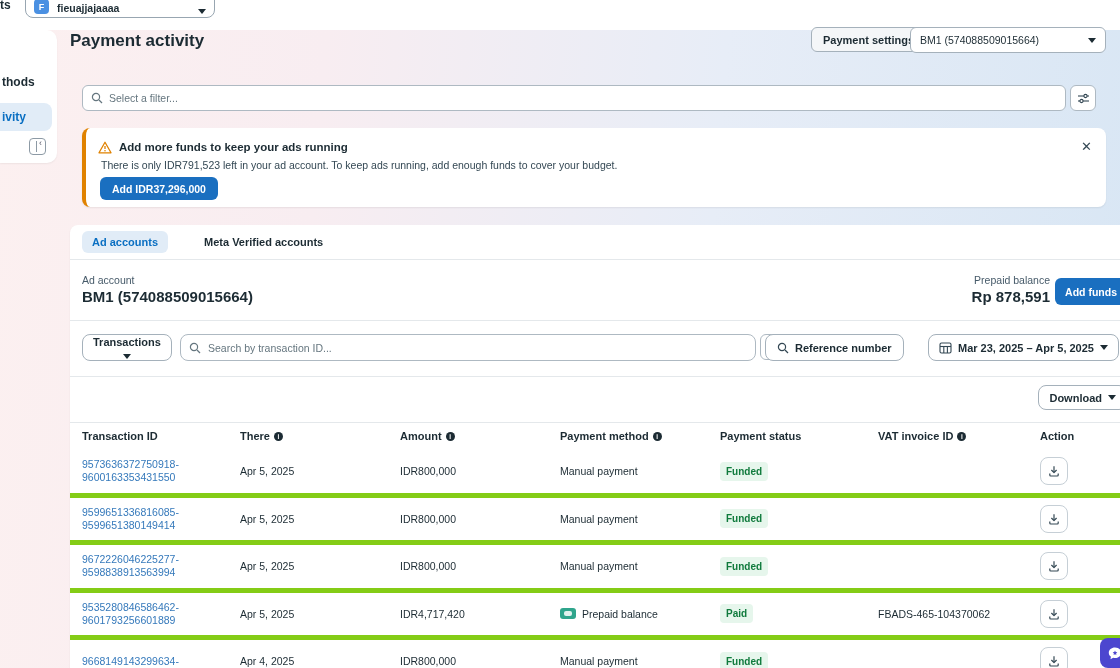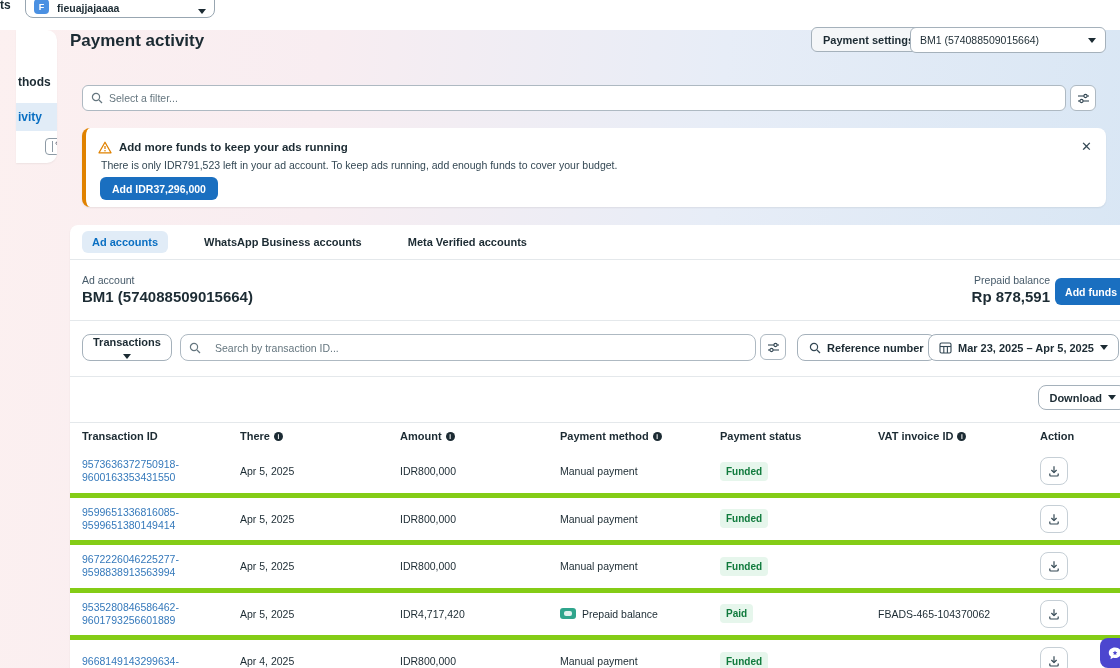--- a/index.html
+++ b/index.html
@@ -14,22 +14,22 @@
   .biz-select { position:absolute; left:25px; top:-10px; width:190px; height:28px;
     background:#fff; border:1px solid #98a6b1; border-radius:8px; display:flex;
     align-items:flex-end; padding:0 8px 3px 8px; cursor:pointer; }
   .biz-avatar { width:15px; height:15px; border-radius:4px; background:#4a90e2; color:#fff;
     font-size:9px; font-weight:700; display:flex; align-items:center; justify-content:center; margin-right:8px; }
   .biz-label { font-size:10.5px; font-weight:600; flex:1; }
   .caret { width:0; height:0; border-left:4px solid transparent; border-right:4px solid transparent;
     border-top:5px solid #1c2b33; display:inline-block; }
 
   
-  .sidebar { position:absolute; left:0; top:30px; width:41px; height:133px; background:#fff;
-    border-radius:0 10px 10px 0; box-shadow:0 1px 2px rgba(0,0,0,.06); overflow:hidden;margin-left:16px; }
+  .sidebar { position:absolute; left:0; top:30px; width:57px; height:133px; background:#fff;
+    border-radius:0 10px 10px 0; box-shadow:0 1px 2px rgba(0,0,0,.06); overflow:hidden; }
   .side-item { position:absolute; left:0; font-size:12px; font-weight:600; }
   .side-item.methods { top:45px; left:2px; color:#1c2b33; }
   .side-pill { position:absolute; left:-10px; top:73px; width:62px; height:28px;
     background:#e1ecf7; border-radius:8px; }
   .side-item.activity { top:80px; left:2px; color:#0a6fc2; }
   .collapse-btn { position:absolute; left:29px; top:108px; width:17px; height:17px;
     border:1px solid #8d9aa5; border-radius:4px; background:#fff; cursor:pointer; }
   .collapse-btn::before { content:""; position:absolute; left:6px; top:2px; bottom:2px;
     width:1px; background:#8d9aa5; }
   .collapse-btn::after { content:"‹"; position:absolute; right:3px; top:-1px;
@@ -82,24 +82,24 @@
   .bal-label { position:absolute; right:88px; top:49px; font-size:10.5px; color:#465a69; }
   .bal-value { position:absolute; right:88px; top:63px; font-size:15px; font-weight:700; }
   .add-funds { position:absolute; right:11px; top:53px; height:27px; padding:0 10px;
     background:#1a6fc0; border:none; border-radius:6px; color:#fff; font-size:10.5px;
     font-weight:700; font-family:inherit; cursor:pointer; }
 
   .toolbar { position:absolute; left:0; top:95px; height:56px; width:100%; }
   .tx-btn { position:absolute; left:12px; top:14px; height:27px; padding:0 10px; border-radius:8px;flex-direction:column; }
   .tx-search { position:absolute; left:110px; top:14px; width:576px; height:27px;
     border:1px solid #aeb9c2; border-radius:8px; display:flex; align-items:center;
-    padding:0 8px; gap:14px; background:#fff; }
+    padding:0 8px; gap:7px; background:#fff; }
   .tx-search .ph { font-size:10.5px; color:#65767f; }
   .sliders-tx { left:690px; top:14px; border-radius:6px; }
-  .ref-btn { position:absolute; left:727px; top:14px; height:27px; padding:0 11px; border-radius:8px; font-weight:600; }
+  .ref-btn { position:absolute; left:695px; top:14px; height:27px; padding:0 11px; border-radius:8px; font-weight:600; }
   .date-btn { position:absolute; left:858px; top:14px; height:27px; padding:0 10px; border-radius:8px; font-weight:600;align-items:center; }
 
   .dl-btn { position:absolute; right:11px; top:160px; height:25px; padding:0 10px; border-radius:8px; }
 
   .thead { position:absolute; left:0; top:197px; width:100%; height:28px; display:grid;
     grid-template-columns:158px 160px 160px 160px 158px 162px 1fr; padding-left:12px;
     align-items:center; }
   .th { display:flex; align-items:center; gap:4px; font-size:11px; font-weight:700; }
   .info-i { width:9px; height:9px; border-radius:50%; background:#1c2b33; color:#fff;
     display:inline-flex; align-items:center; justify-content:center; font-size:6.5px;
@@ -183,21 +183,20 @@
     </span>
     <div class="banner-title">Add more funds to keep your ads running</div>
     <div class="banner-body">There is only IDR791,523 left in your ad account. To keep ads running, add enough funds to cover your budget.</div>
     <button class="banner-btn">Add IDR37,296,000</button>
     <span class="banner-close">✕</span>
   </div>
 
   <div class="card">
     <div class="tabs">
       <span class="tab active">Ad accounts</span>
-      <span class="tab">WhatsApp Business accounts</span>
       <span class="tab">Meta Verified accounts</span>
     </div>
     <div class="hr hr1"></div>
 
     <div class="acct-label">Ad account</div>
     <div class="acct-name">BM1 (574088509015664)</div>
     <div class="bal-label">Prepaid balance</div>
     <div class="bal-value">Rp 878,591</div>
     <button class="add-funds">Add funds</button>
     <div class="hr hr2"></div>

